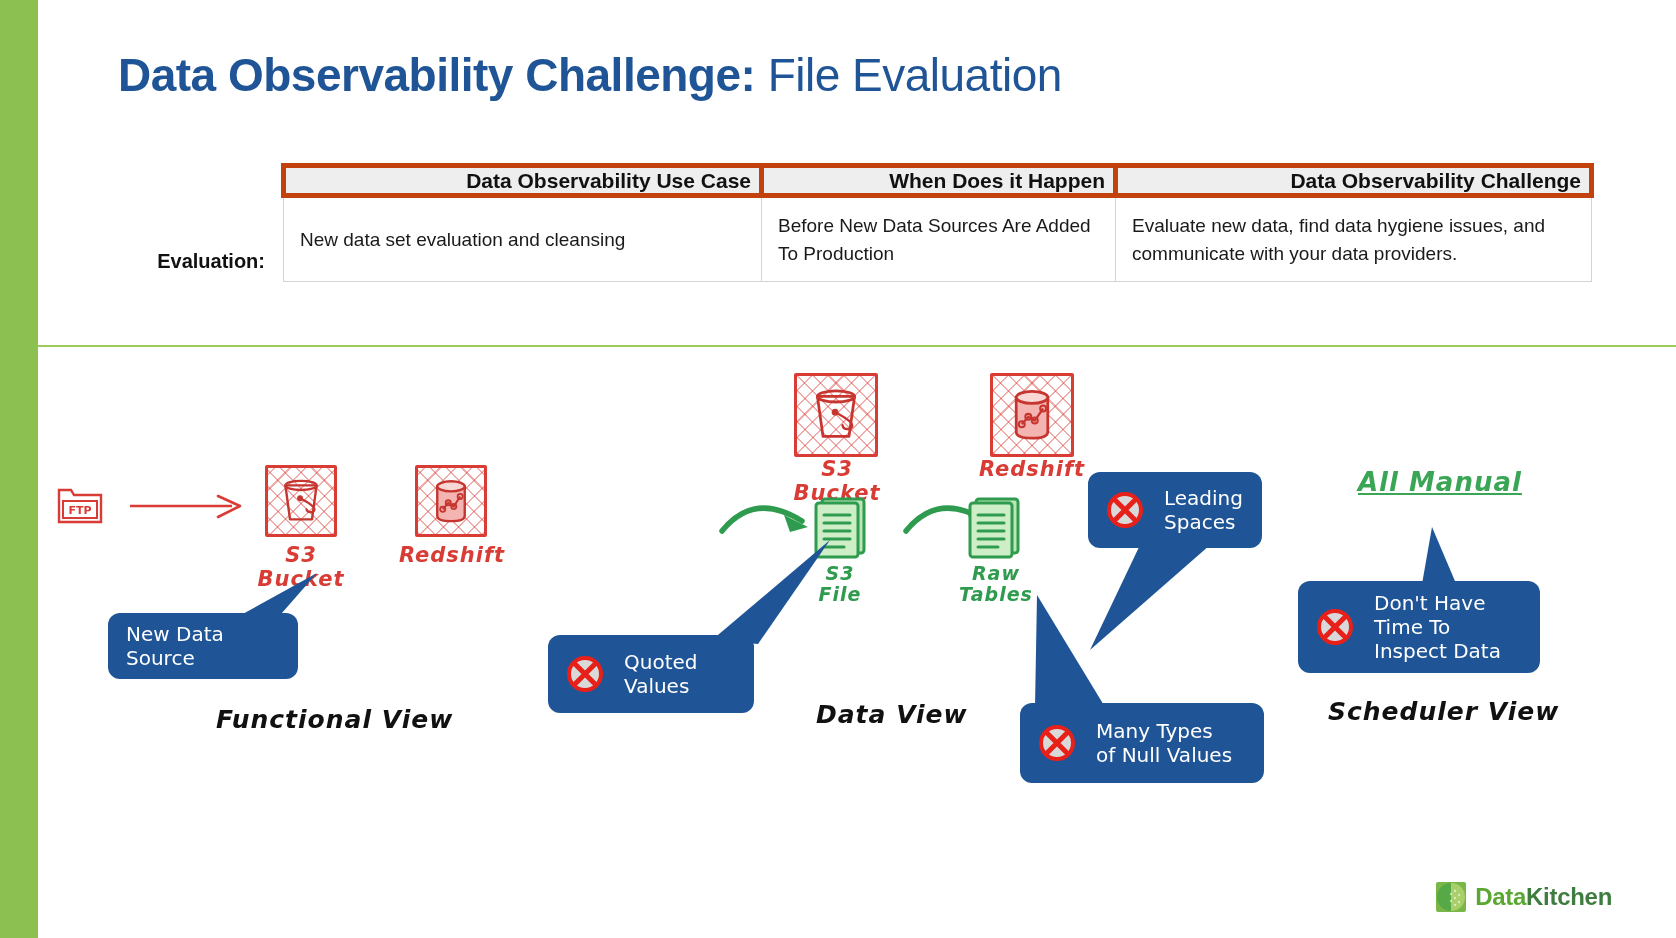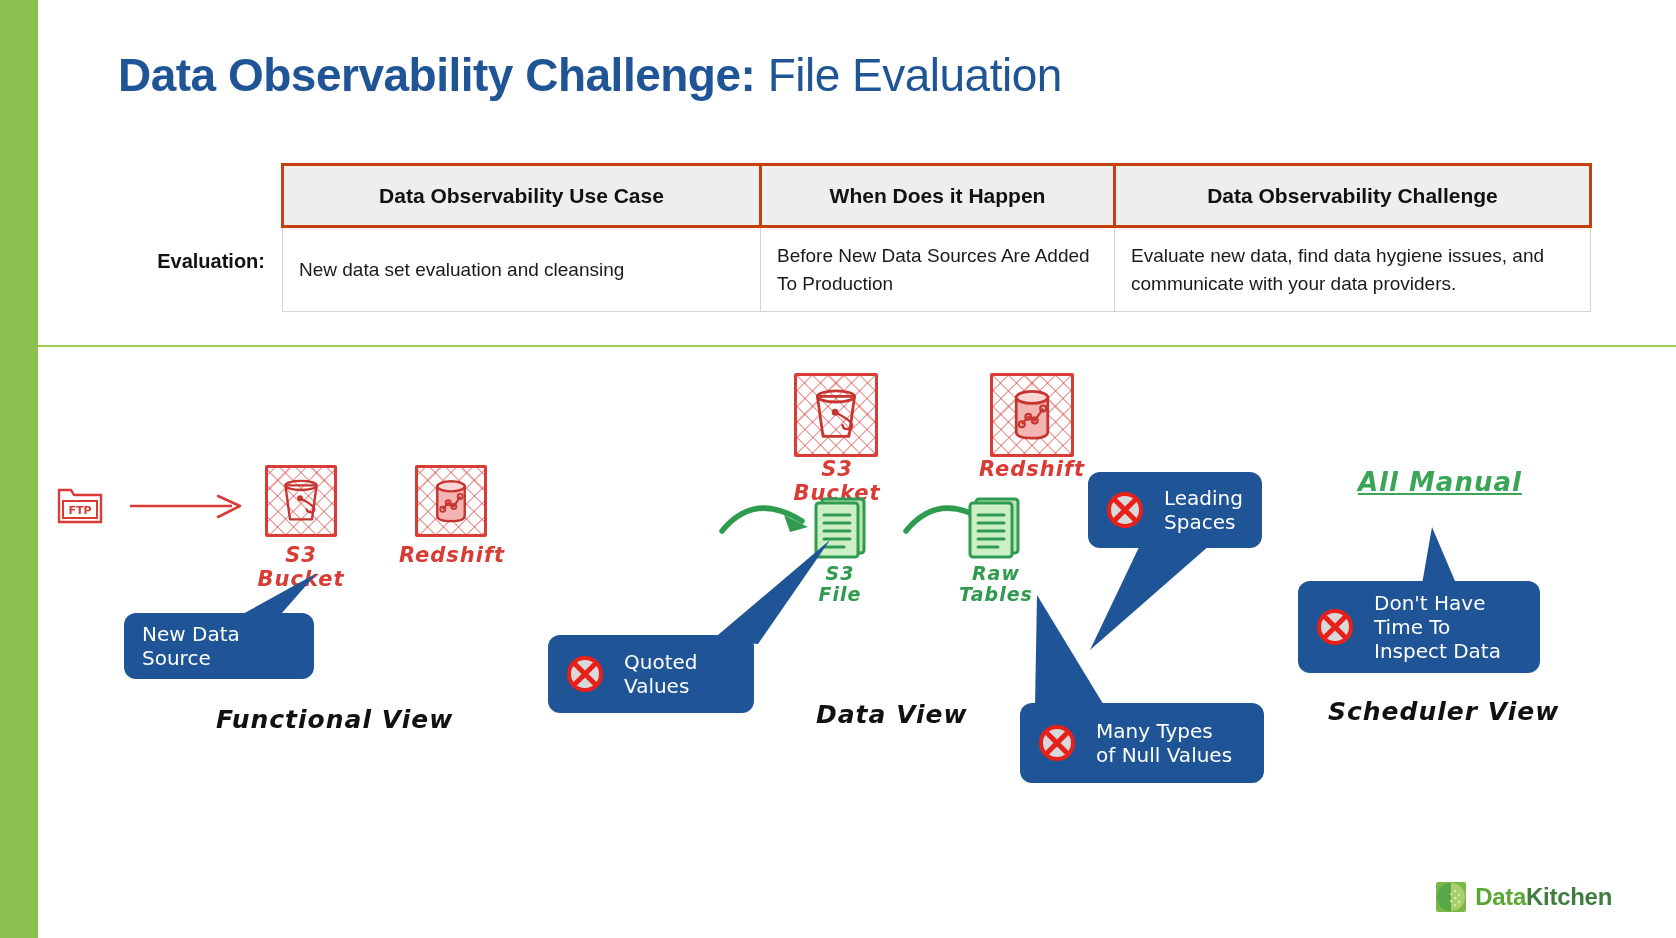--- a/index.html
+++ b/index.html
@@ -34,23 +34,23 @@
   .row-label{
     position:absolute; left:100px; top:250px; width:165px;
     text-align:right; font-size:20px; font-weight:700; color:#111;
   }
   .tbl{
     position:absolute; left:281px; top:163px;
     width:1308px; border-collapse:collapse;
     table-layout:fixed;
   }
   .tbl th{
-    background:#eeeeee; border:3px solid #c2410c;
+    background:#eeeeee; border:5px solid #c2410c;
     font-size:21px; font-weight:700; color:#111;
-    padding:17px 8px; text-align:center; line-height:1.2;
+    padding:0 8px; text-align:right; line-height:1.2;
   }
   .tbl td{
     border:1px solid #d4d4d4; background:#fff;
     font-size:19px; color:#1a1a1a;
     padding:14px 16px; vertical-align:middle; line-height:1.45;
   }
   .tbl td.c1{ text-align:left; }
   .col1{ width:478px; } .col2{ width:354px; } .col3{ width:476px; }
 
   
@@ -178,21 +178,21 @@
       <circle cx="46" cy="31" r="2.8" fill="none" stroke="#c6352f" stroke-width="2"></circle>
     </svg>
   </div>
   <div class="abs hand lbl-red" style="left:395px; top:198px; width:114px; text-align:center;">Redshift</div>
 
   <div class="abs" style="left:110px; top:215px; width:230px; height:105px;">
     <svg viewBox="0 0 230 105" width="230" height="105">
       <path d="M100 72 L207 13 L150 78 Z" fill="#1f5596"></path>
     </svg>
   </div>
-  <div class="callout" style="left:124px; top:268px; width:190px; height:66px;border-radius:12px;">
+  <div class="callout" style="left:108px; top:268px; width:190px; height:66px;border-radius:12px;">
     <span class="txt">New Data
 Source</span>
   </div>
 
   <div class="abs hand lbl-black" style="left:216px; top:360px;">Functional View</div>
 
   <div class="redbox big" style="left:794px; top:28px;">
     <svg viewBox="0 0 84 84">
       <path d="M22 22 L62 22 L56 65 L28 65 Z" fill="none" stroke="#c6352f" stroke-width="3" stroke-linejoin="round"></path>
       <ellipse cx="42" cy="22" rx="20" ry="6" fill="none" stroke="#c6352f" stroke-width="3"></ellipse>

